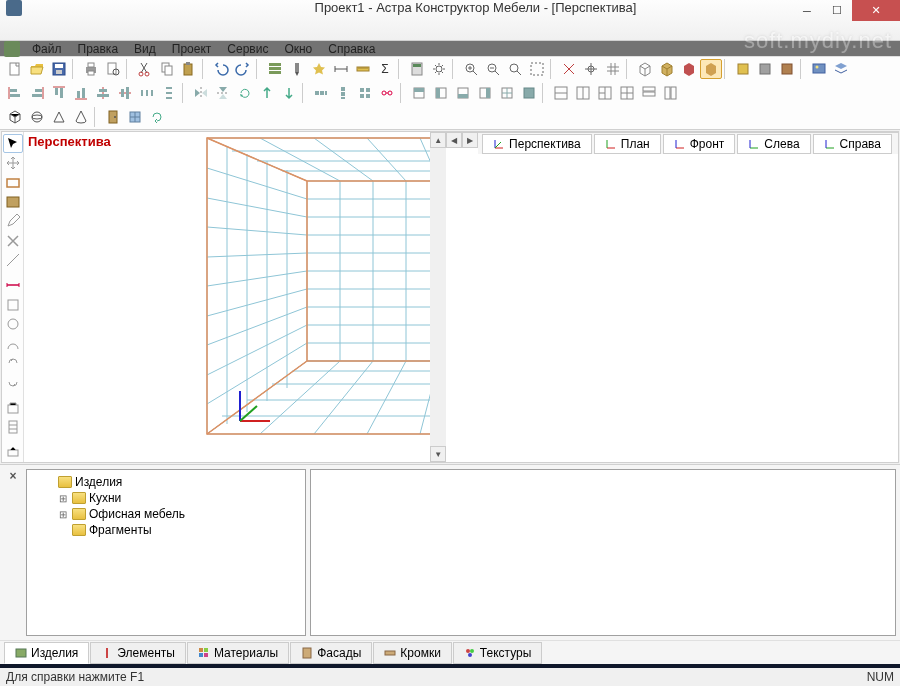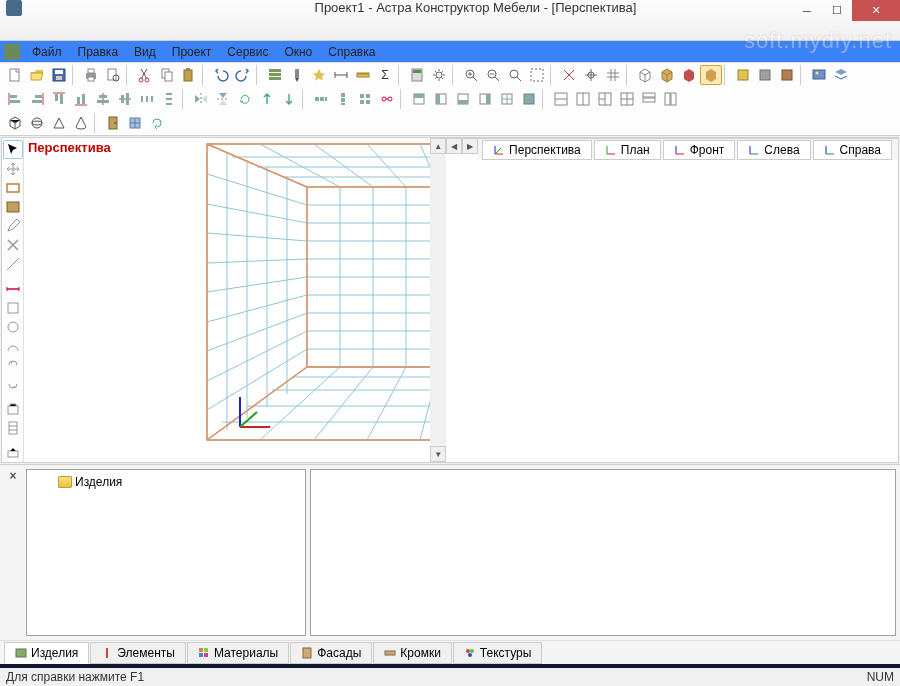--- a/index.html
+++ b/index.html
@@ -8,21 +8,21 @@
 
 .titlebar { height:41px; background:linear-gradient(#fdfdfd,#f0f0f0); display:flex; align-items:flex-start; border-bottom:1px solid #d0d0d0; position:relative;gap:23px; }
 .titlebar .appicon { width:16px; height:16px; margin:0 6px; background:#4a6a8a; border-radius:2px; }
 .titlebar .title { flex:1; text-align:center; color:#333; font-size:13px; }
 .titlebar .winbtns { display:flex; position:absolute; right:0; top:0; }
 .titlebar .wbtn { width:30px; height:21px; display:flex; align-items:center; justify-content:center; font-size:11px; color:#333; }
 .titlebar .wbtn.close { background:#c75050; color:#fff; width:48px; }
 .watermark { position:absolute; right:8px; top:28px; color:#fff; font-size:22px; font-weight:normal; opacity:.35; text-shadow:0 0 3px #888; letter-spacing:1px; pointer-events:none; z-index:50; }
 
 
-.menubar { height:22px; background:#3b82f6; display:flex; align-items:center; padding:0 2px; border-bottom:1px solid #e0e0e0; }
+.menubar { height:16px; background:#737373; display:flex; align-items:center; padding:0 2px; border-bottom:1px solid #e0e0e0; }
 .menubar .mctl { width:16px; height:16px; margin:0 4px 0 2px; background:#6a8a5a; border-radius:2px; }
 .menubar .mitem { padding:2px 8px; color:#222; }
 
 
 .toolbars { background:#fdfdfd; border-bottom:1px solid #d0d0d0; }
 .trow { height:24px; display:flex; align-items:center; padding:0 4px; gap:0; }
 .tbtn { width:22px; height:20px; display:flex; align-items:center; justify-content:center; border:1px solid transparent; border-radius:2px; margin:0; }
 .tbtn.active { background:#fde8b8; border-color:#d5a030; }
 .tsep { width:6px; height:20px; border-left:1px solid #ccc; margin:0 2px; }
 .tico { width:16px; height:16px; display:block; }
@@ -734,20 +734,34 @@
 
 <div class="bottom">
   <div class="bpanels">
     <div class="pclose">×</div>
     <div class="bpane tree">
       <ul>
         <li>
             <span class="fico"></span>
             <span>Изделия</span>
           </li>
+        <ul>
+          <li class="haschild">
+              <span class="fico"></span>
+              <span>Кухни</span>
+            </li>
+          <li class="haschild">
+              <span class="fico"></span>
+              <span>Офисная мебель</span>
+            </li>
+          <li>
+              <span class="fico"></span>
+              <span>Фрагменты</span>
+            </li>
+        </ul>
       </ul>
     </div>
     <div class="bpane preview"></div>
   </div>
   <div class="btabs">
     <div class="btab active">
         <svg class="btico" viewBox="0 0 12 12">
           <rect x="1" y="2" width="10" height="8" fill="#8a6" stroke="#575"></rect>
         </svg>
         <span>Изделия</span>

